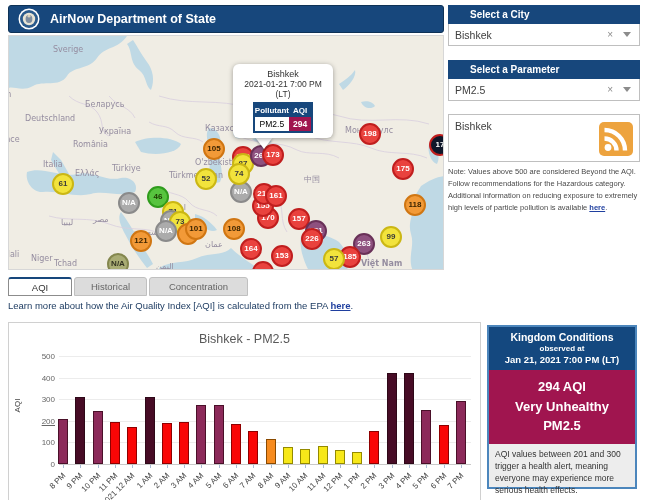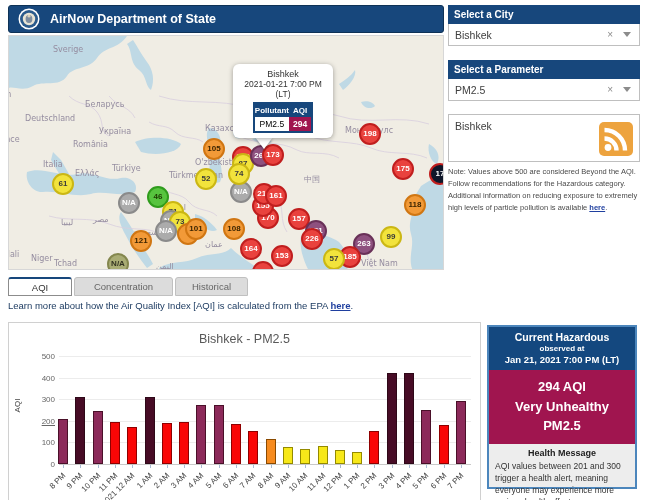--- a/index.html
+++ b/index.html
@@ -60,21 +60,21 @@
   .ylab { position:absolute; left:2px; top:78px; font-size:8px; color:#444;
           transform:rotate(-90deg); }
   .bar { position:absolute; border-style:solid; border-width:1px; }
   .xtick { position:absolute; width:1px; height:3px; background:#A8BCD4; }
   .xlabel { position:absolute; width:52px; text-align:right; font-size:8px; color:#444;
             transform:rotate(-45deg); transform-origin:100% 0%; white-space:nowrap; }
 
   
   .panel { position:absolute; left:448px; width:192px; }
   .panel-hd { background:#17477C; color:#fff; font-weight:bold; font-size:10px;
-              padding:4px 6px; }
+              padding:4px 22px; }
   .panel-bd { background:#fff; border:1px solid #BFBFBF; border-top:none;
               height:22px; display:flex; align-items:center; font-size:10.5px;
               color:#404040; padding-left:6px; position:relative; }
   .clear-x { position:absolute; right:26px; color:#8c8c8c; font-size:10px; cursor:pointer; }
   .caret { position:absolute; right:8px; width:0; height:0;
            border-left:4px solid transparent; border-right:4px solid transparent;
            border-top:5px solid #8c8c8c; }
   .rss-box { position:absolute; left:448px; top:114px; width:192px; height:48px;
              background:#fff; border:1px solid #BFBFBF; }
   .rss-city { position:absolute; left:6px; top:5px; font-size:10.5px; color:#404040; }
@@ -163,21 +163,21 @@
         <span class="map-label" style="left: 52px; top: 182px;">ليبيا</span>
         <span class="map-label" style="left: 84px; top: 179px;">مصر</span>
         <span class="map-label" style="left: 124px; top: 192px;">السعودية</span>
         <span class="map-label" style="left: 196px; top: 204px;">عمان</span>
         <span class="map-label" style="left: 147px; top: 226px;">اليمن</span>
         <span class="map-label" style="left: 22px; top: 218px;">Niger</span>
         <span class="map-label" style="left: 45px; top: 223px;">Tchad</span>
         <span class="map-label" style="left: -6px; top: 214px;">Mali</span>
         <span class="map-label" style="left: 295px; top: 138px;">中国</span>
         <span class="map-label" style="left: 336px; top: 90px;">Монгол улс</span>
-        <span class="map-label" style="left: 352px; top: 223px;">Việt Nam</span>
+        <span class="map-label" style="left: 352px; top: 223px; font-weight: bold;">Việt Nam</span>
       </div>
     <div id="map-markers">
         <div class="marker" style="left: 194px; top: 102px; background: rgb(242, 154, 56); border: 2px solid rgb(208, 118, 18); color: rgb(59, 36, 0);">105</div>
         <div class="marker" style="left: 223px; top: 110px; background: rgb(233, 66, 62); border: 2px solid rgb(192, 30, 30); color: rgb(255, 255, 255);">152</div>
         <div class="marker" style="left: 43px; top: 137px; background: rgb(242, 227, 60); border: 2px solid rgb(203, 183, 20); color: rgb(59, 59, 59);">61</div>
         <div class="marker" style="left: 186px; top: 132px; background: rgb(242, 227, 60); border: 2px solid rgb(203, 183, 20); color: rgb(59, 59, 59);">52</div>
         <div class="marker" style="left: 138px; top: 150px; background: rgb(87, 196, 63); border: 2px solid rgb(47, 156, 28); color: rgb(28, 58, 0);">46</div>
         <div class="marker" style="left: 109px; top: 156px; background: rgb(171, 171, 171); border: 2px solid rgb(138, 138, 138); color: rgb(255, 255, 255);">N/A</div>
         <div class="marker" style="left: 153px; top: 165px; background: rgb(242, 227, 60); border: 2px solid rgb(203, 183, 20); color: rgb(59, 59, 59);">71</div>
         <div class="marker" style="left: 151px; top: 174px; background: rgb(171, 171, 171); border: 2px solid rgb(138, 138, 138); color: rgb(255, 255, 255);">N/A</div>
@@ -194,21 +194,21 @@
         <div class="marker" style="left: 243px; top: 159px; background: rgb(233, 66, 62); border: 2px solid rgb(192, 30, 30); color: rgb(255, 255, 255);">155</div>
         <div class="marker" style="left: 244px; top: 147px; background: rgb(233, 66, 62); border: 2px solid rgb(192, 30, 30); color: rgb(255, 255, 255);">216</div>
         <div class="marker" style="left: 256px; top: 149px; background: rgb(233, 66, 62); border: 2px solid rgb(192, 30, 30); color: rgb(255, 255, 255);">161</div>
         <div class="marker" style="left: 221px; top: 145px; background: rgb(171, 171, 171); border: 2px solid rgb(138, 138, 138); color: rgb(255, 255, 255);">N/A</div>
         <div class="marker" style="left: 223px; top: 117px; background: rgb(242, 227, 60); border: 2px solid rgb(203, 183, 20); color: rgb(59, 59, 59);">87</div>
         <div class="marker" style="left: 219px; top: 127px; background: rgb(242, 227, 60); border: 2px solid rgb(203, 183, 20); color: rgb(59, 59, 59);">74</div>
         <div class="marker" style="left: 241px; top: 109px; background: rgb(142, 81, 127); border: 2px solid rgb(105, 49, 88); color: rgb(255, 255, 255);">261</div>
         <div class="marker" style="left: 253px; top: 108px; background: rgb(233, 66, 62); border: 2px solid rgb(192, 30, 30); color: rgb(255, 255, 255);">173</div>
         <div class="marker" style="left: 350px; top: 87px; background: rgb(233, 66, 62); border: 2px solid rgb(192, 30, 30); color: rgb(255, 255, 255);">198</div>
         <div class="marker" style="left: 383px; top: 122px; background: rgb(233, 66, 62); border: 2px solid rgb(192, 30, 30); color: rgb(255, 255, 255);">175</div>
-        <div class="marker" style="left: 420px; top: 127px; background: #0f172a; border: 2px solid rgb(192, 30, 30); color: rgb(255, 255, 255);">17</div>
+        <div class="marker" style="left: 420px; top: 98px; background: #0f172a; border: 2px solid rgb(192, 30, 30); color: rgb(255, 255, 255);">17</div>
         <div class="marker" style="left: 395px; top: 158px; background: rgb(242, 154, 56); border: 2px solid rgb(208, 118, 18); color: rgb(59, 36, 0);">118</div>
         <div class="marker" style="left: 371px; top: 190px; background: rgb(242, 227, 60); border: 2px solid rgb(203, 183, 20); color: rgb(59, 59, 59);">99</div>
         <div class="marker" style="left: 344px; top: 197px; background: rgb(142, 81, 127); border: 2px solid rgb(105, 49, 88); color: rgb(255, 255, 255);">263</div>
         <div class="marker" style="left: 330px; top: 210px; background: rgb(233, 66, 62); border: 2px solid rgb(192, 30, 30); color: rgb(255, 255, 255);">185</div>
         <div class="marker" style="left: 314px; top: 212px; background: rgb(242, 227, 60); border: 2px solid rgb(203, 183, 20); color: rgb(59, 59, 59);">57</div>
         <div class="marker" style="left: 279px; top: 172px; background: rgb(233, 66, 62); border: 2px solid rgb(192, 30, 30); color: rgb(255, 255, 255);">157</div>
         <div class="marker" style="left: 296px; top: 184px; background: rgb(142, 81, 127); border: 2px solid rgb(105, 49, 88); color: rgb(255, 255, 255);">251</div>
         <div class="marker" style="left: 292px; top: 192px; background: rgb(233, 66, 62); border: 2px solid rgb(192, 30, 30); color: rgb(255, 255, 255);">226</div>
         <div class="marker" style="left: 243px; top: 225px; background: rgb(233, 66, 62); border: 2px solid rgb(192, 30, 30); color: rgb(255, 255, 255);"></div>
       </div>
@@ -228,22 +228,22 @@
           <td>PM2.5</td>
           <td class="aqi-cell">294</td>
         </tr>
       </tbody>
         </table>
     </div>
   </div>
 
   <div class="tabs" id="tabs">
       <div class="tab active" style="width: 64px;">AQI</div>
+      <div class="tab" style="width: 73px;">Historical</div>
       <div class="tab" style="width: 99px;">Concentration</div>
-      <div class="tab" style="width: 73px;">Historical</div>
     </div>
 
   <div class="learn">
     <span>Learn more about how the Air Quality Index [AQI] is calculated from the EPA </span><a class="lnk" href="#">here</a><span>.</span>
   </div>
 
   <div id="chart">
     <div class="c-title">Bishkek - PM2.5</div>
     <div class="ylab">AQI</div>
     <div id="plot">
@@ -361,28 +361,27 @@
       <path d="M5.5,8 a20.5,20.5 0 0 1 20.5,20.5" fill="none" stroke="#fff" stroke-width="4.4"></path>
     </svg>
   </div>
 
   <div class="note">
     <span>Note: Values above 500 are considered Beyond the AQI. Follow recommendations for the Hazardous category. Additional information on reducing exposure to extremely high levels of particle pollution is available </span><a class="lnk" href="#">here</a><span>.</span>
   </div>
 
   <div id="cc">
     <div class="cc-hd">
-      <div class="t1">Current Hazardous</div>
+      <div class="t1">Kingdom Conditions</div>
       <div class="t2">observed at</div>
       <div class="t3">Jan 21, 2021 7:00 PM (LT)</div>
     </div>
     <div class="cc-aqi">
       <div>294 AQI</div>
       <div>Very Unhealthy</div>
       <div>PM2.5</div>
     </div>
     <div class="cc-health">
-      <div class="ht">Health Message</div>
       <div class="hb">AQI values between 201 and 300 trigger a health alert, meaning everyone may experience more serious health effects.</div>
     </div>
   </div>
 
 </div>
 
 </body></html>

